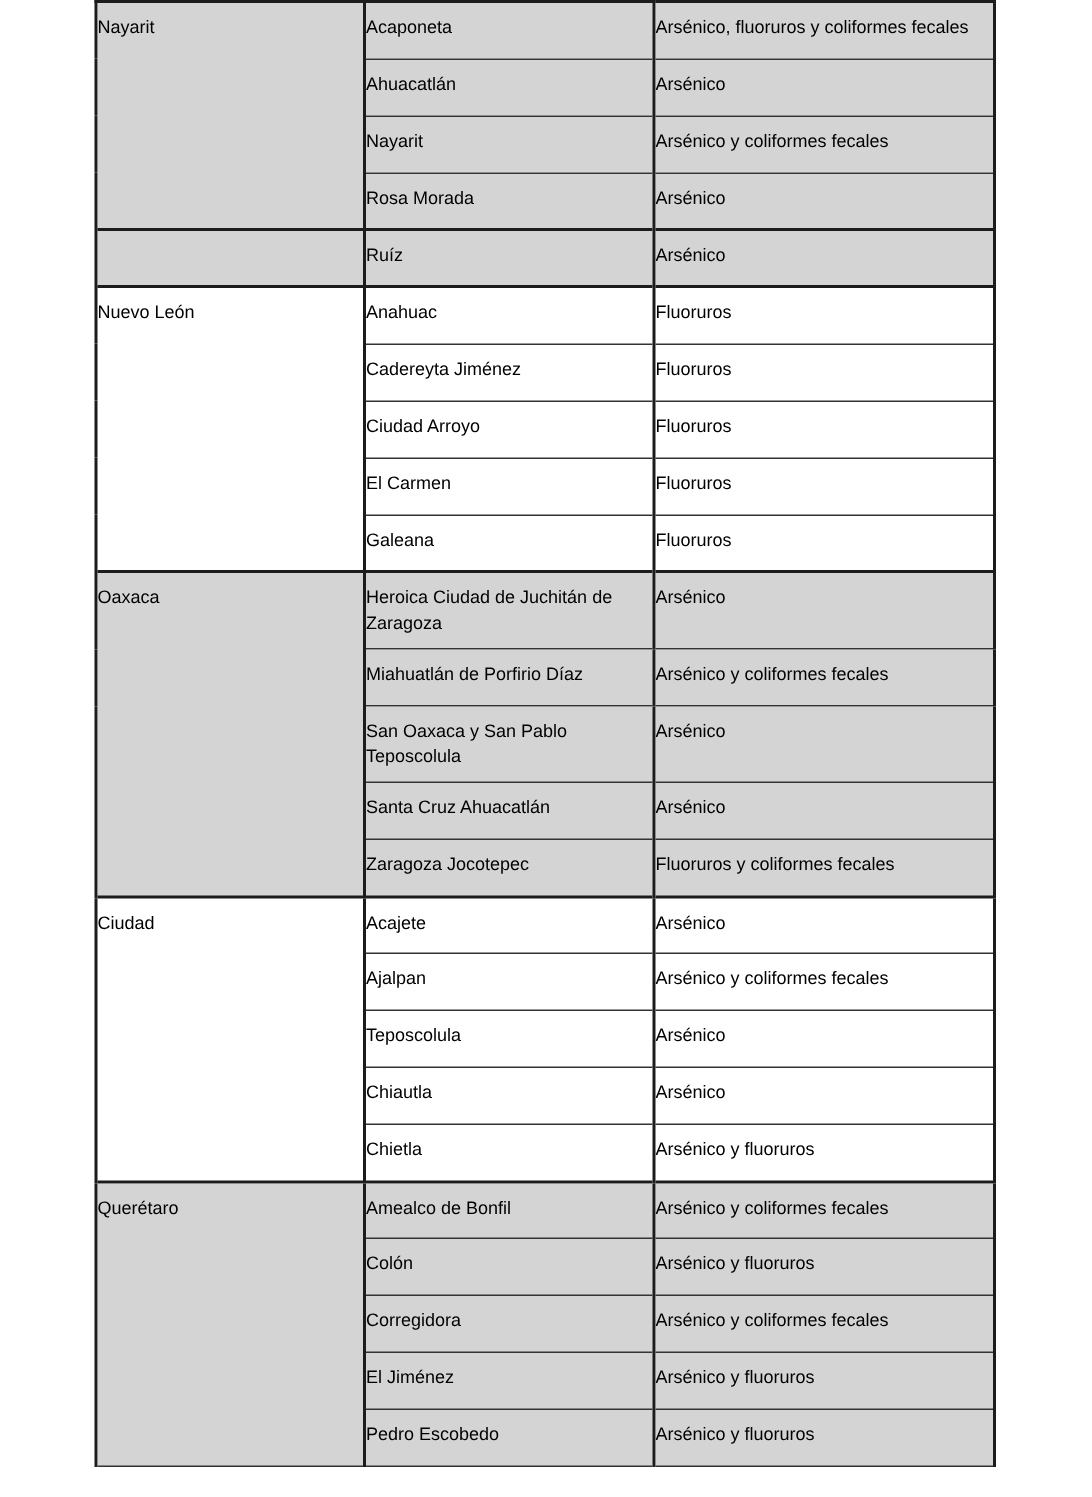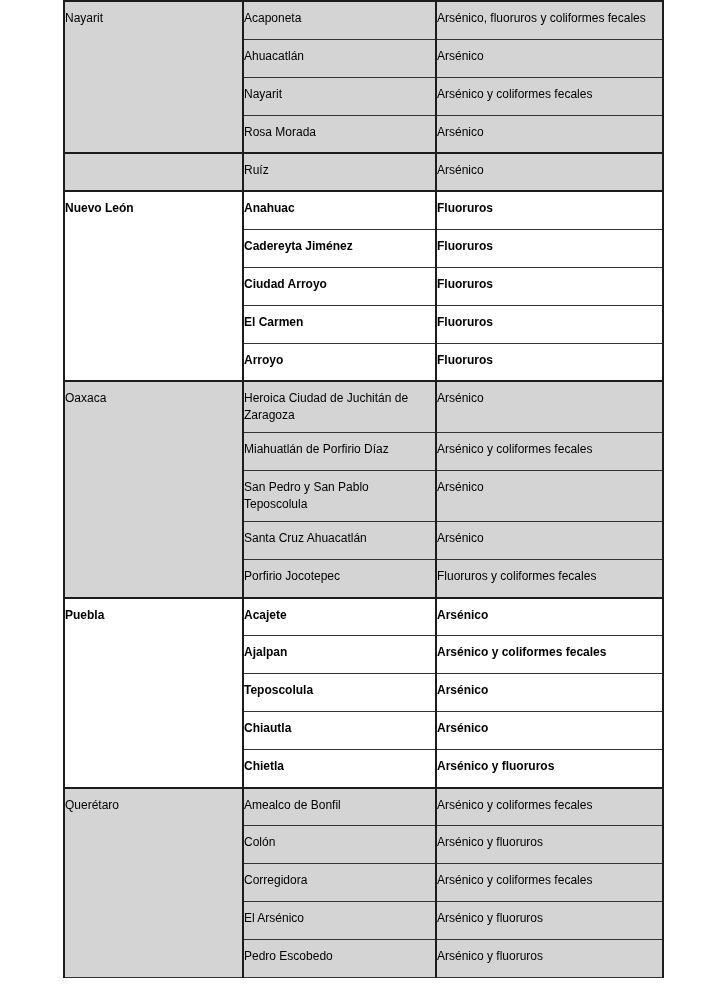--- a/index.html
+++ b/index.html
@@ -43,21 +43,21 @@
     border-top:1.5px solid var(--border-light);
     border-bottom:1.5px solid var(--border-light);
     overflow:hidden;
     word-wrap:break-word;
   }
   tr{height:38px;}
   tr.group-start td{
     border-top:2px solid var(--border-strong);
   }
   tr.shaded td{background:var(--shaded);}
-  tr.plain td{background:var(--plain);font-weight:bold;}
+  tr.plain td{background:var(--plain);}
 </style>
 </head>
 <body>
 
 <div class="page">
   <table class="data-table">
     <colgroup>
       <col style="width:179px">
       <col style="width:193px">
       <col style="width:227px">
@@ -96,46 +96,46 @@
         </tr>
         <tr class="plain">
           <td>Ciudad Arroyo</td>
           <td>Fluoruros</td>
         </tr>
         <tr class="plain">
           <td>El Carmen</td>
           <td>Fluoruros</td>
         </tr>
         <tr class="plain">
-          <td>Arroyo</td>
+          <td>Galeana</td>
           <td>Fluoruros</td>
         </tr>
         <tr class="shaded group-start">
           <td rowspan="5">Oaxaca</td>
           <td>Heroica Ciudad de Juchitán de Zaragoza</td>
           <td>Arsénico</td>
         </tr>
         <tr class="shaded">
           <td>Miahuatlán de Porfirio Díaz</td>
           <td>Arsénico y coliformes fecales</td>
         </tr>
         <tr class="shaded">
-          <td>San Pedro y San Pablo Teposcolula</td>
+          <td>San Oaxaca y San Pablo Teposcolula</td>
           <td>Arsénico</td>
         </tr>
         <tr class="shaded">
           <td>Santa Cruz Ahuacatlán</td>
           <td>Arsénico</td>
         </tr>
         <tr class="shaded">
-          <td>Porfirio Jocotepec</td>
+          <td>Zaragoza Jocotepec</td>
           <td>Fluoruros y coliformes fecales</td>
         </tr>
         <tr class="plain group-start">
-          <td rowspan="5">Puebla</td>
+          <td rowspan="5">Ciudad</td>
           <td>Acajete</td>
           <td>Arsénico</td>
         </tr>
         <tr class="plain">
           <td>Ajalpan</td>
           <td>Arsénico y coliformes fecales</td>
         </tr>
         <tr class="plain">
           <td>Teposcolula</td>
           <td>Arsénico</td>
@@ -155,21 +155,21 @@
         </tr>
         <tr class="shaded">
           <td>Colón</td>
           <td>Arsénico y fluoruros</td>
         </tr>
         <tr class="shaded">
           <td>Corregidora</td>
           <td>Arsénico y coliformes fecales</td>
         </tr>
         <tr class="shaded">
-          <td>El Arsénico</td>
+          <td>El Jiménez</td>
           <td>Arsénico y fluoruros</td>
         </tr>
         <tr class="shaded">
           <td>Pedro Escobedo</td>
           <td>Arsénico y fluoruros</td>
         </tr>
       </tbody>
   </table>
 </div>
 

